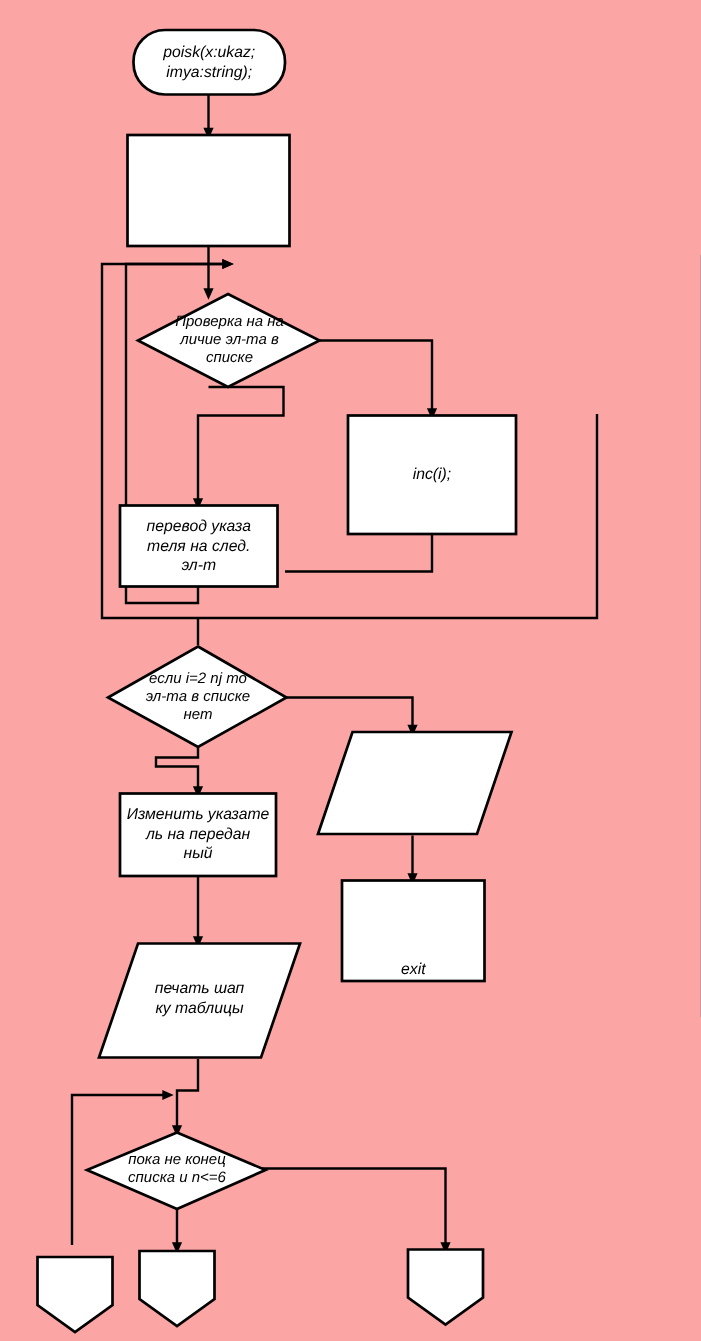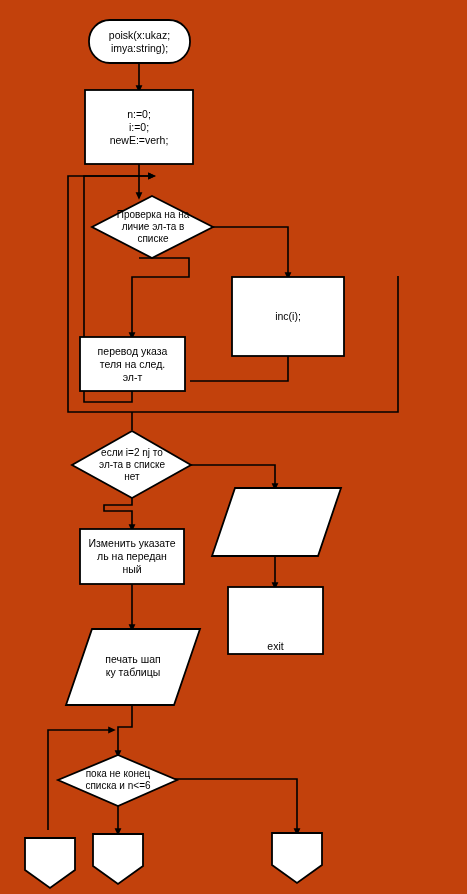--- a/index.html
+++ b/index.html
@@ -11,21 +11,22 @@
   body {
     width: 467px;
     height: 894px;
     overflow: hidden;
     font-family: "Liberation Sans", sans-serif;
   }
   #flow-root {
     position: relative;
     width: 467px;
     height: 894px;
-    background: #c2410c;
+    background: #fca5a5;
+    font-style: italic;
   }
   #flow-svg {
     position: absolute;
     left: 0;
     top: 0;
     width: 467px;
     height: 894px;
   }
   .node-label {
     position: absolute;
@@ -118,23 +119,20 @@
 
       <polygon points="25,838 75,838 75,870 50,888 25,870"></polygon>
       <polygon points="93,834 143,834 143,866 118,884 93,866"></polygon>
       <polygon points="272,833 322,833 322,865 297,883 272,865"></polygon>
     </g>
   </svg>
 
   <div class="node-label" style="left:89px; top:20px; width:101px; height:43px;">poisk(x:ukaz;
 imya:string);</div>
 
-  <div class="node-label" style="left:85px; top:90px; width:108px; height:74px;">n:=0;
-i:=0;
-newE:=verh;</div>
 
   <div class="node-label lbl-small" style="left:97px; top:203px; width:112px; height:48px;">Проверка на   на
 личие эл-та в
 списке</div>
 
   <div class="node-label" style="left:80px; top:337px; width:105px; height:54px;">перевод указа
 теля на след.
 эл-т</div>
 
   <div class="node-label" style="left:232px; top:277px; width:112px; height:79px;">inc(i);</div>

